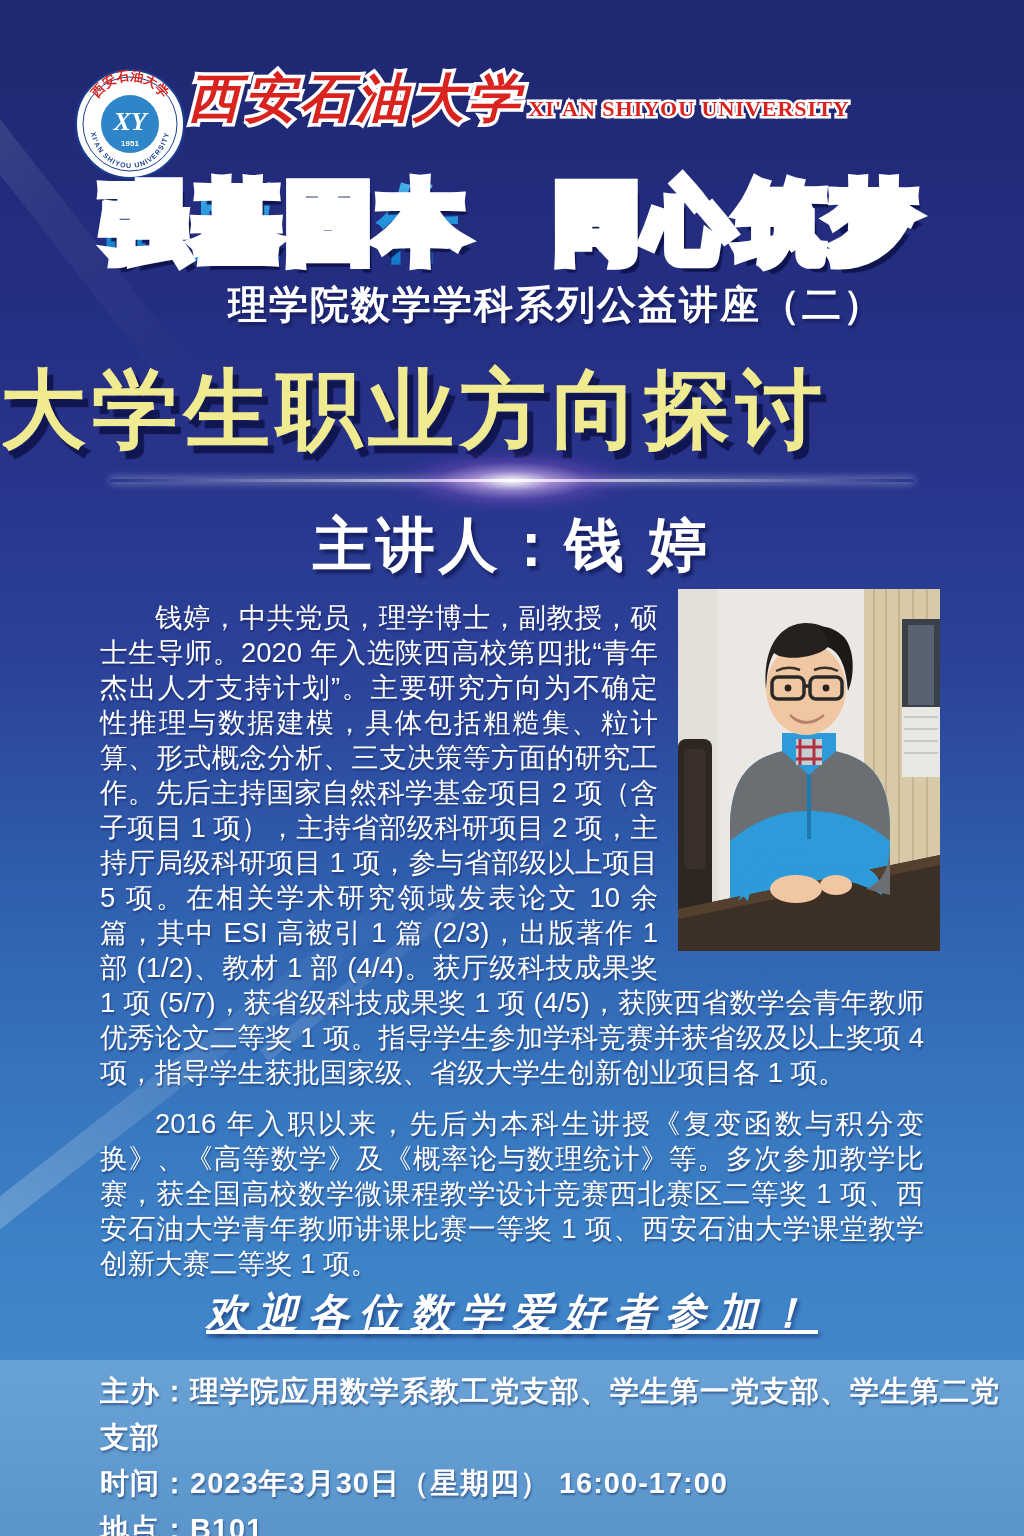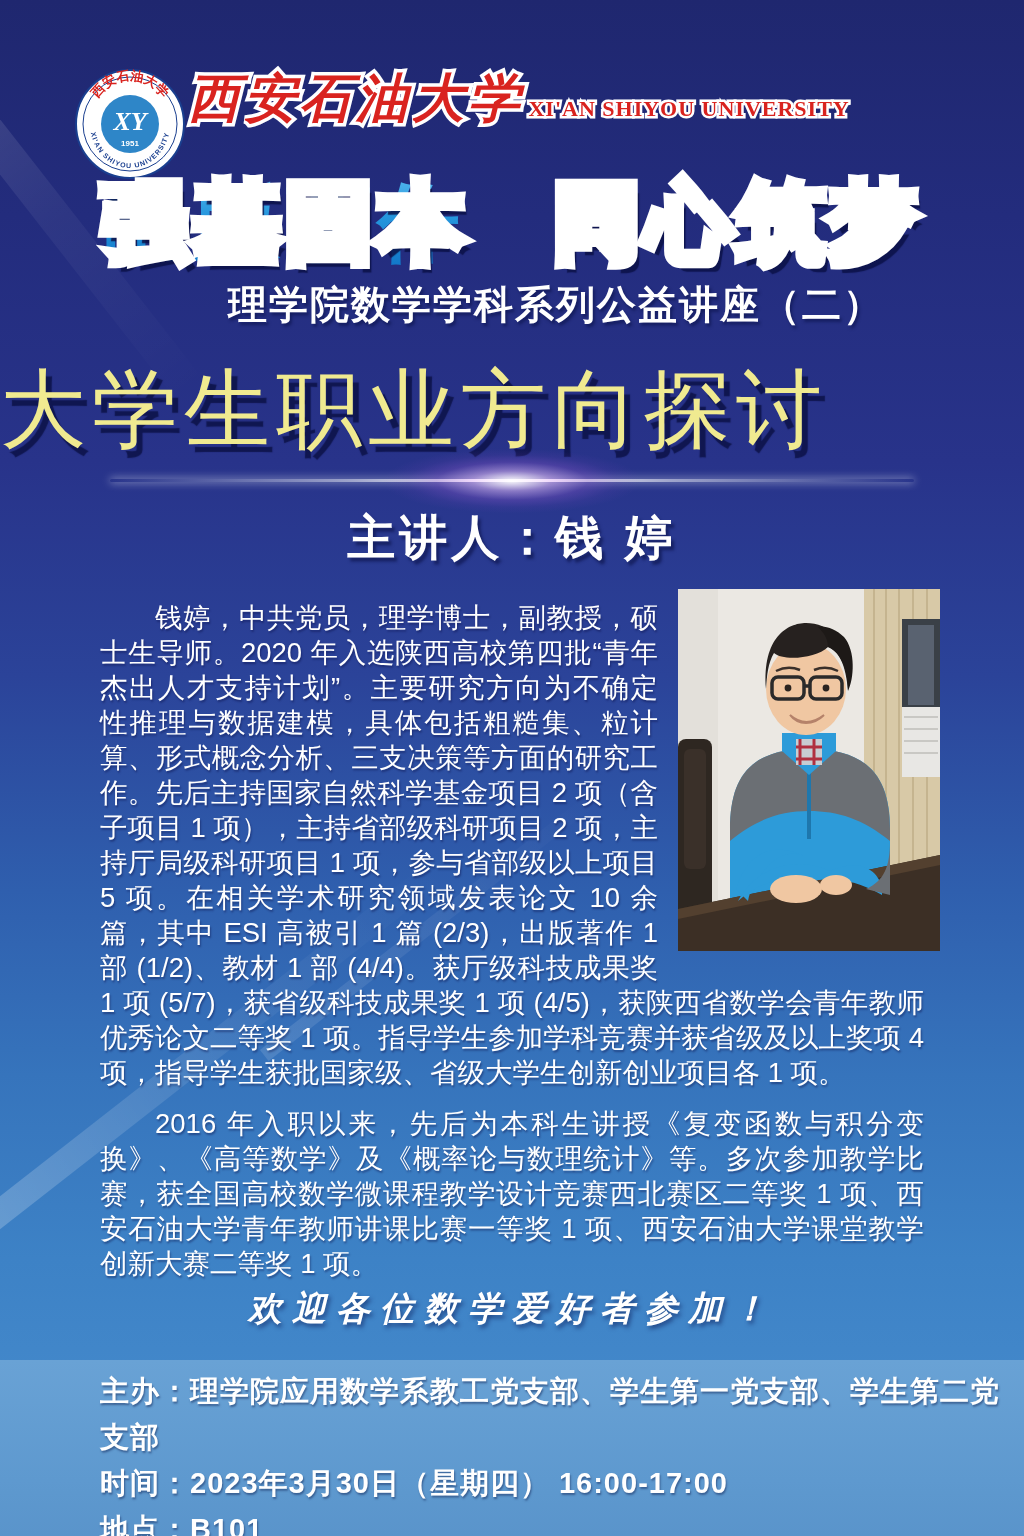--- a/index.html
+++ b/index.html
@@ -34,47 +34,47 @@
     background:linear-gradient(180deg,#55b9ee 0%,#2596dd 45%,#0f74c6 100%);
     -webkit-background-clip:text;background-clip:text;color:transparent;}
   .slogan.outl::before{-webkit-text-stroke:11px #ffffff;text-shadow:7px 9px 1px rgba(10,16,70,.85);}
   .slogan-gap{display:inline-block;width:84px;}
 
   .series{position:absolute;left:0;top:278px;width:1024px;text-align:center;
     font-family:"Liberation Serif","DejaVu Serif",serif;font-weight:bold;
     font-size:39px;color:#ffffff;letter-spacing:2px;text-shadow:2px 3px 3px rgba(10,16,70,.55);margin-left:44px;}
 
   .main-title{position:absolute;left:0;top:352px;width:812px;text-align:center;white-space:nowrap;
-    font-size:86px;font-weight:400;letter-spacing:6px;color:#f0ea90;
+    font-size:86px;font-weight:700;letter-spacing:6px;color:#f0ea90;
     text-shadow:6px 8px 1px rgba(12,18,70,.85);}
 
   
   .flare{position:absolute;left:0;top:458px;width:1024px;height:46px;}
   .flare-line{position:absolute;left:110px;right:110px;top:21px;height:3px;border-radius:2px;
     background:linear-gradient(90deg,transparent 0%,rgba(255,255,255,.55) 30%,#ffffff 48%,#ffffff 52%,rgba(255,255,255,.55) 70%,transparent 100%);
     box-shadow:0 0 9px rgba(255,255,255,.75);}
   .flare-glow{position:absolute;left:332px;top:-22px;width:360px;height:90px;
     background:radial-gradient(ellipse 50% 50% at 50% 50%,rgba(255,255,255,.95) 0%,rgba(236,190,255,.5) 22%,rgba(150,90,210,.3) 42%,rgba(120,70,190,.12) 58%,transparent 72%);}
 
   .speaker{position:absolute;left:0;top:506px;width:1024px;text-align:center;
-    font-size:48px;font-weight:900;color:#ffffff;letter-spacing:4px;
+    font-size:59px;font-weight:900;color:#ffffff;letter-spacing:4px;
     text-shadow:3px 4px 3px rgba(10,16,70,.6);}
 
   
   .bio{position:absolute;left:84px;top:584px;width:856px;color:#ffffff;
     font-size:27.5px;line-height:35px;text-align:justify;
     text-shadow:1px 2px 2px rgba(10,16,70,.45);}
   .bio p{margin:16px;text-indent:2em;}
   .photo-fig{float:right;width:262px;height:362px;margin:5px 0 14px 20px;}
   .photo-fig svg{display:block;width:262px;height:362px;}
 
   .welcome{position:absolute;left:0;top:1286px;width:1024px;text-align:center;
     font-family:"Liberation Serif","DejaVu Serif",serif;font-style:italic;font-weight:bold;
-    font-size:34px;color:#ffffff;letter-spacing:10px;
-    text-shadow:2px 3px 4px rgba(10,20,80,.55);}
+    font-size:41px;color:#ffffff;letter-spacing:10px;
+    text-shadow:2px 3px 4px rgba(10,20,80,.55);text-decoration:underline;}
 
   
   .footer{position:absolute;left:0;top:1360px;width:1024px;height:200px;
     background:linear-gradient(180deg,#69a2d5 0%,#5e99cf 55%,#5django 100%);
     background:linear-gradient(180deg,#69a2d5 0%,#5e99cf 60%,#5892c9 100%);
     display:flex;flex-direction:column;justify-content:center;padding-left:100px;box-sizing:border-box;}
   .footer-line{font-size:29px;font-weight:bold;color:#ffffff;line-height:46px;
     text-shadow:1px 2px 2px rgba(20,40,90,.5);letter-spacing:1px;}
 </style>
 </head>

